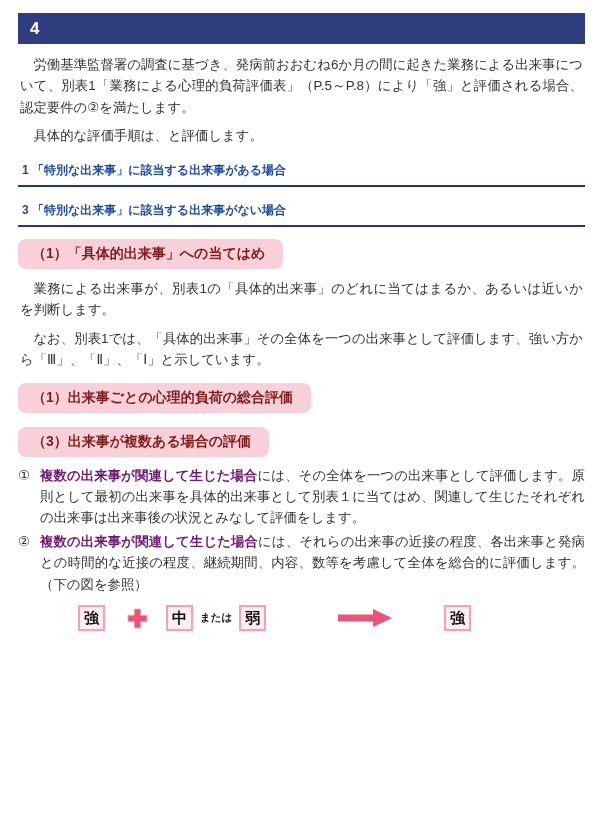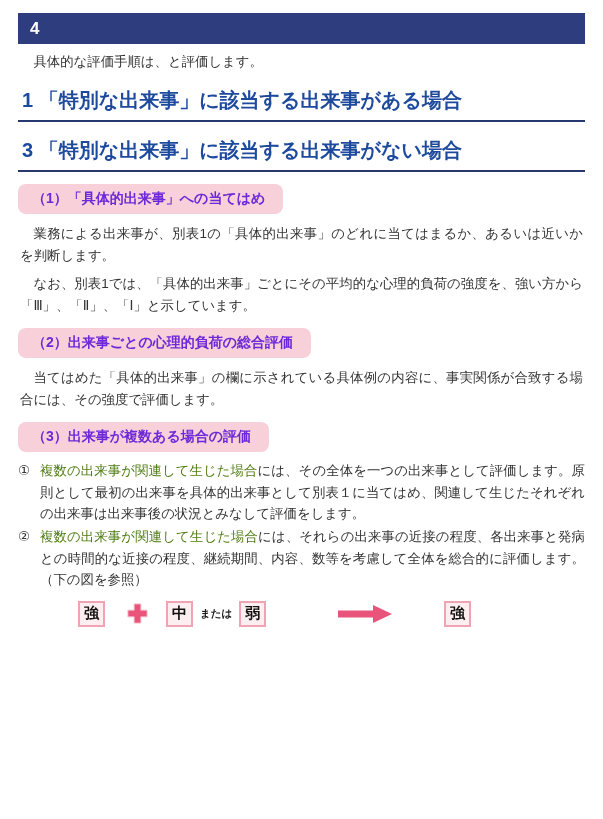--- a/index.html
+++ b/index.html
@@ -27,37 +27,37 @@
     padding:7px 12px 7px 12px;display:flex;align-items:center;
   }
   .header-bar .num{margin-right:18px;}
   p.body{
     font-size:13.4px;line-height:1.6;text-indent:1em;
     margin:7px 2px 0 2px;text-align:justify;
   }
   p.body.first{margin-top:10px;}
   .sec-heading{
     margin-top:13px;
-    color:var(--section_blue);font-weight:bold;font-size:20px;
+    color:var(--section_blue);font-weight:bold;font-size:12px;
     border-bottom:2px solid var(--section_rule);
     padding:2px 2px 6px 4px;
   }
   .pink-heading{
     display:inline-block;margin:12px 0 2px 0;
     background:var(--pink_heading_bg);border-radius:8px;
-    color:#6d28d9;font-weight:bold;font-size:14px;
+    color:#7f1d1d;font-weight:bold;font-size:14px;
     padding:6px 18px 6px 14px;
   }
   .olist{margin-top:6px;}
   .olist-item{
     display:flex;font-size:13.4px;line-height:1.6;margin-top:2px;
   }
   .olist-item .marker{flex:0 0 22px;}
   .olist-item .itext{flex:1;text-align:justify;}
-  .itext .b{font-weight:normal;color:#4d7c0f;}
+  .itext .b{font-weight:bold;color:#701a75;}
   
   .diagram{margin:8px 0 0 60px;}
   .diag-row{display:flex;align-items:center;height:30px;margin-top:4px;}
   .dbox{
     min-width:27px;height:26px;padding:0 3px;
     border:2px solid var(--dbox_border);background:var(--dbox_bg);
     color:#111;font-weight:bold;font-size:15px;
     display:inline-flex;align-items:center;justify-content:center;
     flex:0 0 auto;
   }
@@ -71,36 +71,36 @@
 </style>
 </head>
 <body>
 
 <div class="page">
 
   <div class="header-bar">
     <span class="num">4</span>
   </div>
 
+  <p class="body first">労働基準監督署の調査に基づき、発病前おおむね6か月の間に起きた業務による出来事について、別表1「業務による心理的負荷評価表」（P.5～P.8）により「強」と評価される場合、認定要件の②を満たします。</p>
   <p class="body">具体的な評価手順は、と評価します。</p>
 
   <div class="sec-heading">1 「特別な出来事」に該当する出来事がある場合</div>
 
   <div class="sec-heading">3 「特別な出来事」に該当する出来事がない場合</div>
 
   <div>
     <div class="pink-heading">（1）「具体的出来事」への当てはめ</div>
   </div>
   <p class="body">業務による出来事が、別表1の「具体的出来事」のどれに当てはまるか、あるいは近いかを判断します。</p>
-  <p class="body">なお、別表1では、「具体的出来事」ごとにその平均的な心理的負荷の強度を、強い方から「Ⅲ」、「Ⅱ」、「Ⅰ」と示しています。</p>
+  <p class="body">なお、別表1では、「具体的出来事」その全体を一つの出来事として評価します、強い方から「Ⅲ」、「Ⅱ」、「Ⅰ」と示しています。</p>
 
   <div>
-    <div class="pink-heading">（2）出来事ごとの心理的負荷の総合評価</div>
+    <div class="pink-heading">（1）出来事ごとの心理的負荷の総合評価</div>
   </div>
-  <p class="body">当てはめた「具体的出来事」の欄に示されている具体例の内容に、事実関係が合致する場合には、その強度で評価します。</p>
 
   <div>
     <div class="pink-heading">（3）出来事が複数ある場合の評価</div>
   </div>
 
   <div class="olist">
     <div class="olist-item">
       <span class="marker">①</span>
       <span class="itext"><span class="b">複数の出来事が関連して生じた場合</span><span>には、その全体を一つの出来事として評価します。原則として最初の出来事を具体的出来事として別表１に当てはめ、関連して生じたそれぞれの出来事は出来事後の状況とみなして評価をします。</span></span>
     </div>

